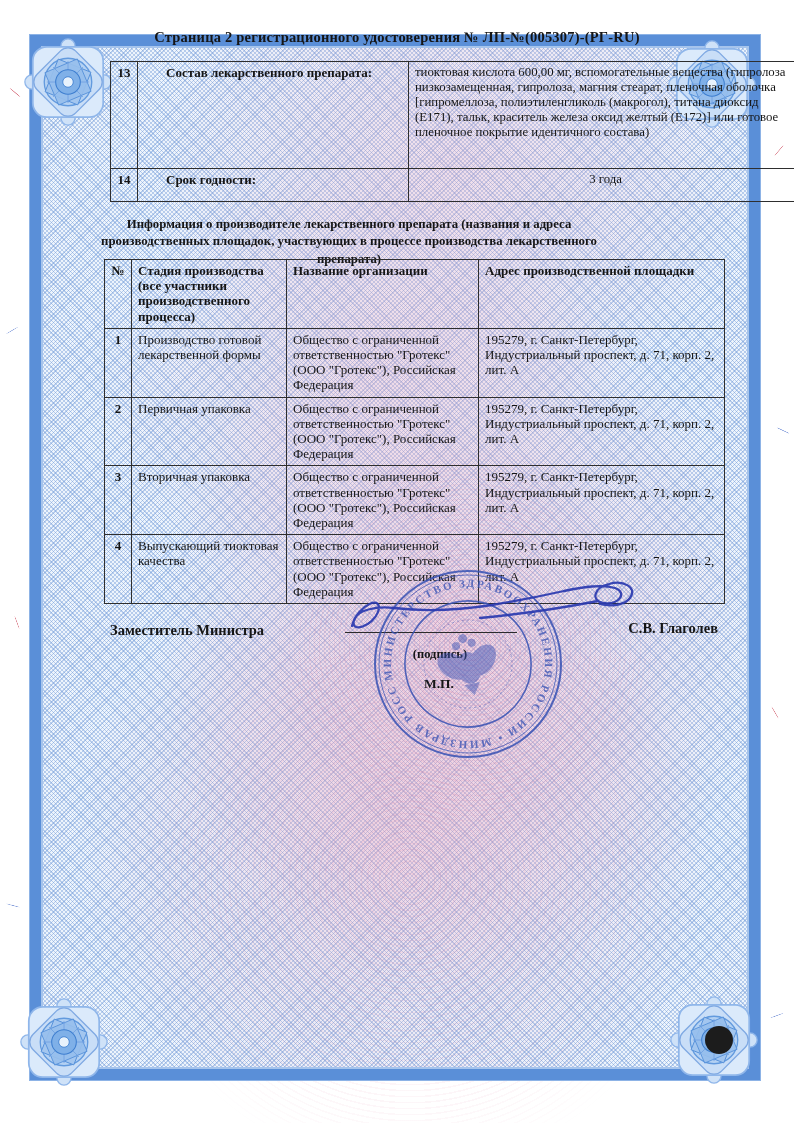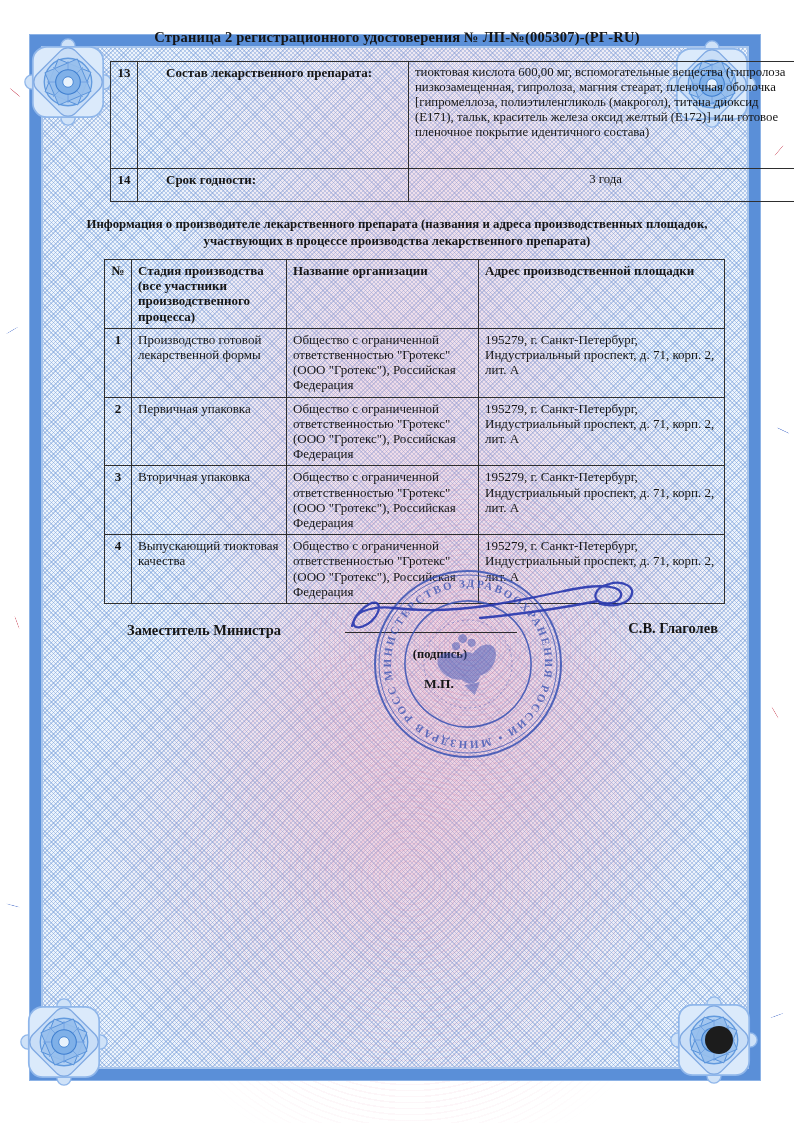--- a/index.html
+++ b/index.html
@@ -50,33 +50,33 @@
   table { border-collapse:collapse; table-layout:fixed; background:transparent; }
   td, th { border:1.4px solid #2e2e2e; vertical-align:top; text-align:left;
            font-size:13px; line-height:1.17; padding:3px 6px 4px 6px; }
   .tbl-product { position:absolute; left:110px; top:45px; width:693px; }
   .tbl-product .c-num { width:27px; text-align:center; font-weight:bold; padding-left:2px; padding-right:2px; }
   .tbl-product .c-label { width:271px; font-weight:bold;padding-left:28px; }
   .tbl-product .c-value { font-size:12.8px; }
   .tbl-product .v-center { text-align:center; }
   .row13 { height:107px; } .row14 { height:33px;margin-top:47px; }
   .intro-par {
-    position:absolute; left:80px; top:200px; width:634px; text-align:center;
+    position:absolute; left:80px; top:200px; width:538px; text-align:center;
     font-size:12.8px; font-weight:bold; line-height:1.35;
   }
   .tbl-mfr { position:absolute; left:104px; top:243px; width:620px; }
   .tbl-mfr th { font-weight:bold; font-size:13px; }
   .tbl-mfr .c-num { width:27px; text-align:center; padding-left:2px; padding-right:2px; }
   .tbl-mfr .c-stage { width:155px; }
   .tbl-mfr .c-org { width:192px; }
   .tbl-mfr .c-addr { width:246px; }
   .tbl-mfr thead tr { height:63px; }
   .tbl-mfr tbody tr { height:62px; }
   .tbl-mfr tbody td.c-num { font-weight:bold; }
-  .sig-title { position:absolute; left:110px; top:606px; font-size:14.5px; font-weight:bold;margin-left:17px; }
+  .sig-title { position:absolute; left:110px; top:606px; font-size:14.5px; font-weight:bold; }
   .sig-name { position:absolute; right:76px; top:604px; font-size:14.5px; font-weight:bold; }
   .sig-line { position:absolute; left:345px; top:616px; width:172px; border-top:1.4px solid #2b2b2b; }
   .sig-caption { position:absolute; left:405px; top:631px; width:70px; text-align:center; font-size:12.5px; font-weight:bold; }
   .seal-caption { position:absolute; left:424px; top:660px; font-size:13.5px; font-weight:bold;font-family:Liberation Serif, serif; }
   .stamp { position:absolute; left:368px; top:548px; width:200px; height:200px; z-index:3;
            transform:rotate(-12deg); opacity:0.88; }
   .ink { position:absolute; left:330px; top:550px; width:330px; height:95px; z-index:4; }
 </style>
 </head>
 <body>

